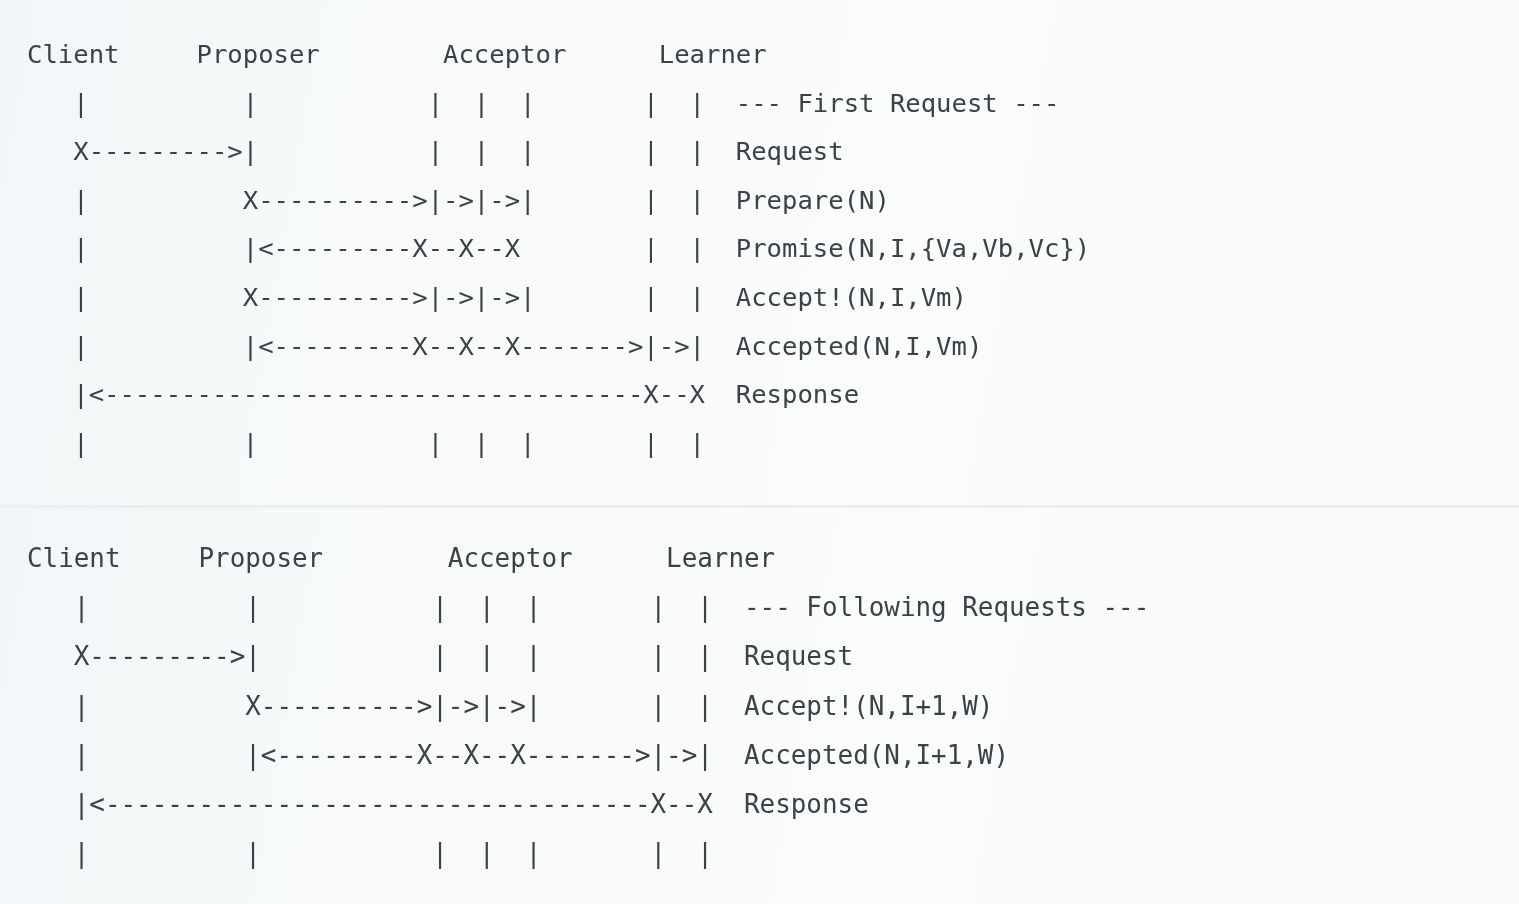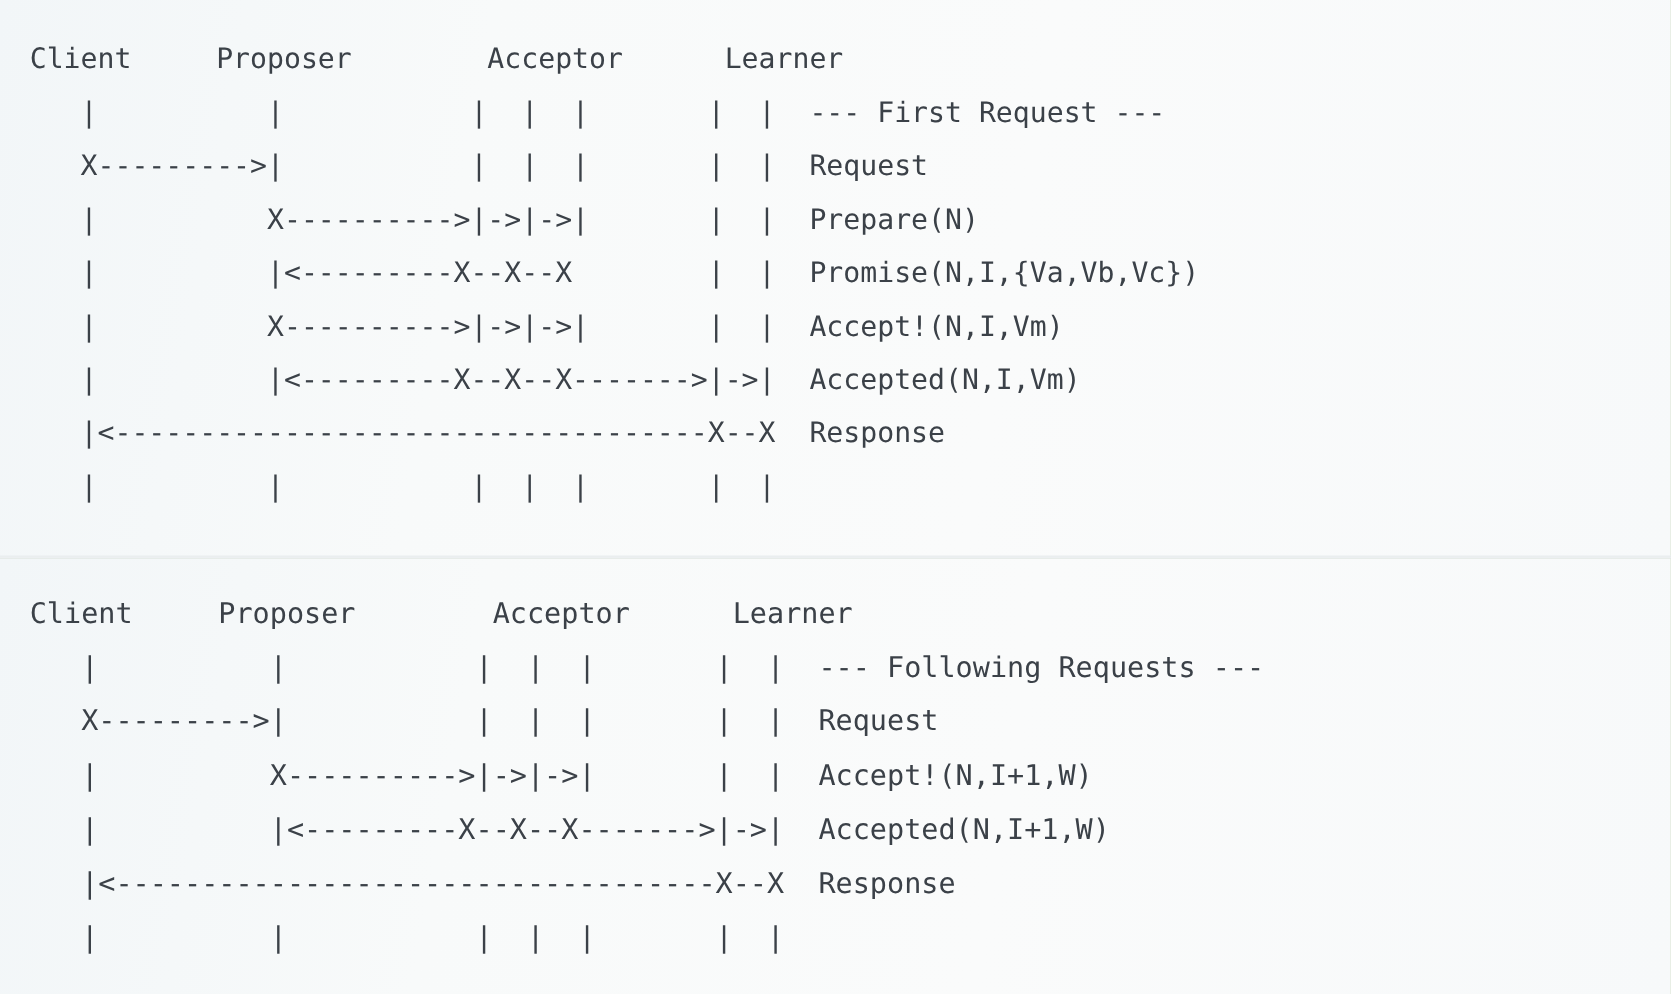--- a/index.html
+++ b/index.html
@@ -11,21 +11,21 @@
   body {
     width: 1519px;
     height: 904px;
     overflow: hidden;
     font-family: "DejaVu Sans Mono", "Liberation Mono", monospace;
   }
   .screen {
     position: relative;
     width: 1519px;
     height: 904px;
-    background: #4d7c0f;
+    background: #5eead4;
   }
   .panel {
     position: relative;
     box-sizing: border-box;
     background: linear-gradient(100deg, #f2f6f8 0%, #f8fafa 28%, #fafbfb 60%, #f7f9fa 100%);
     overflow: hidden;
   }
   #panel-first {
     height: 506px;
     padding: 30px 0 0 0;

